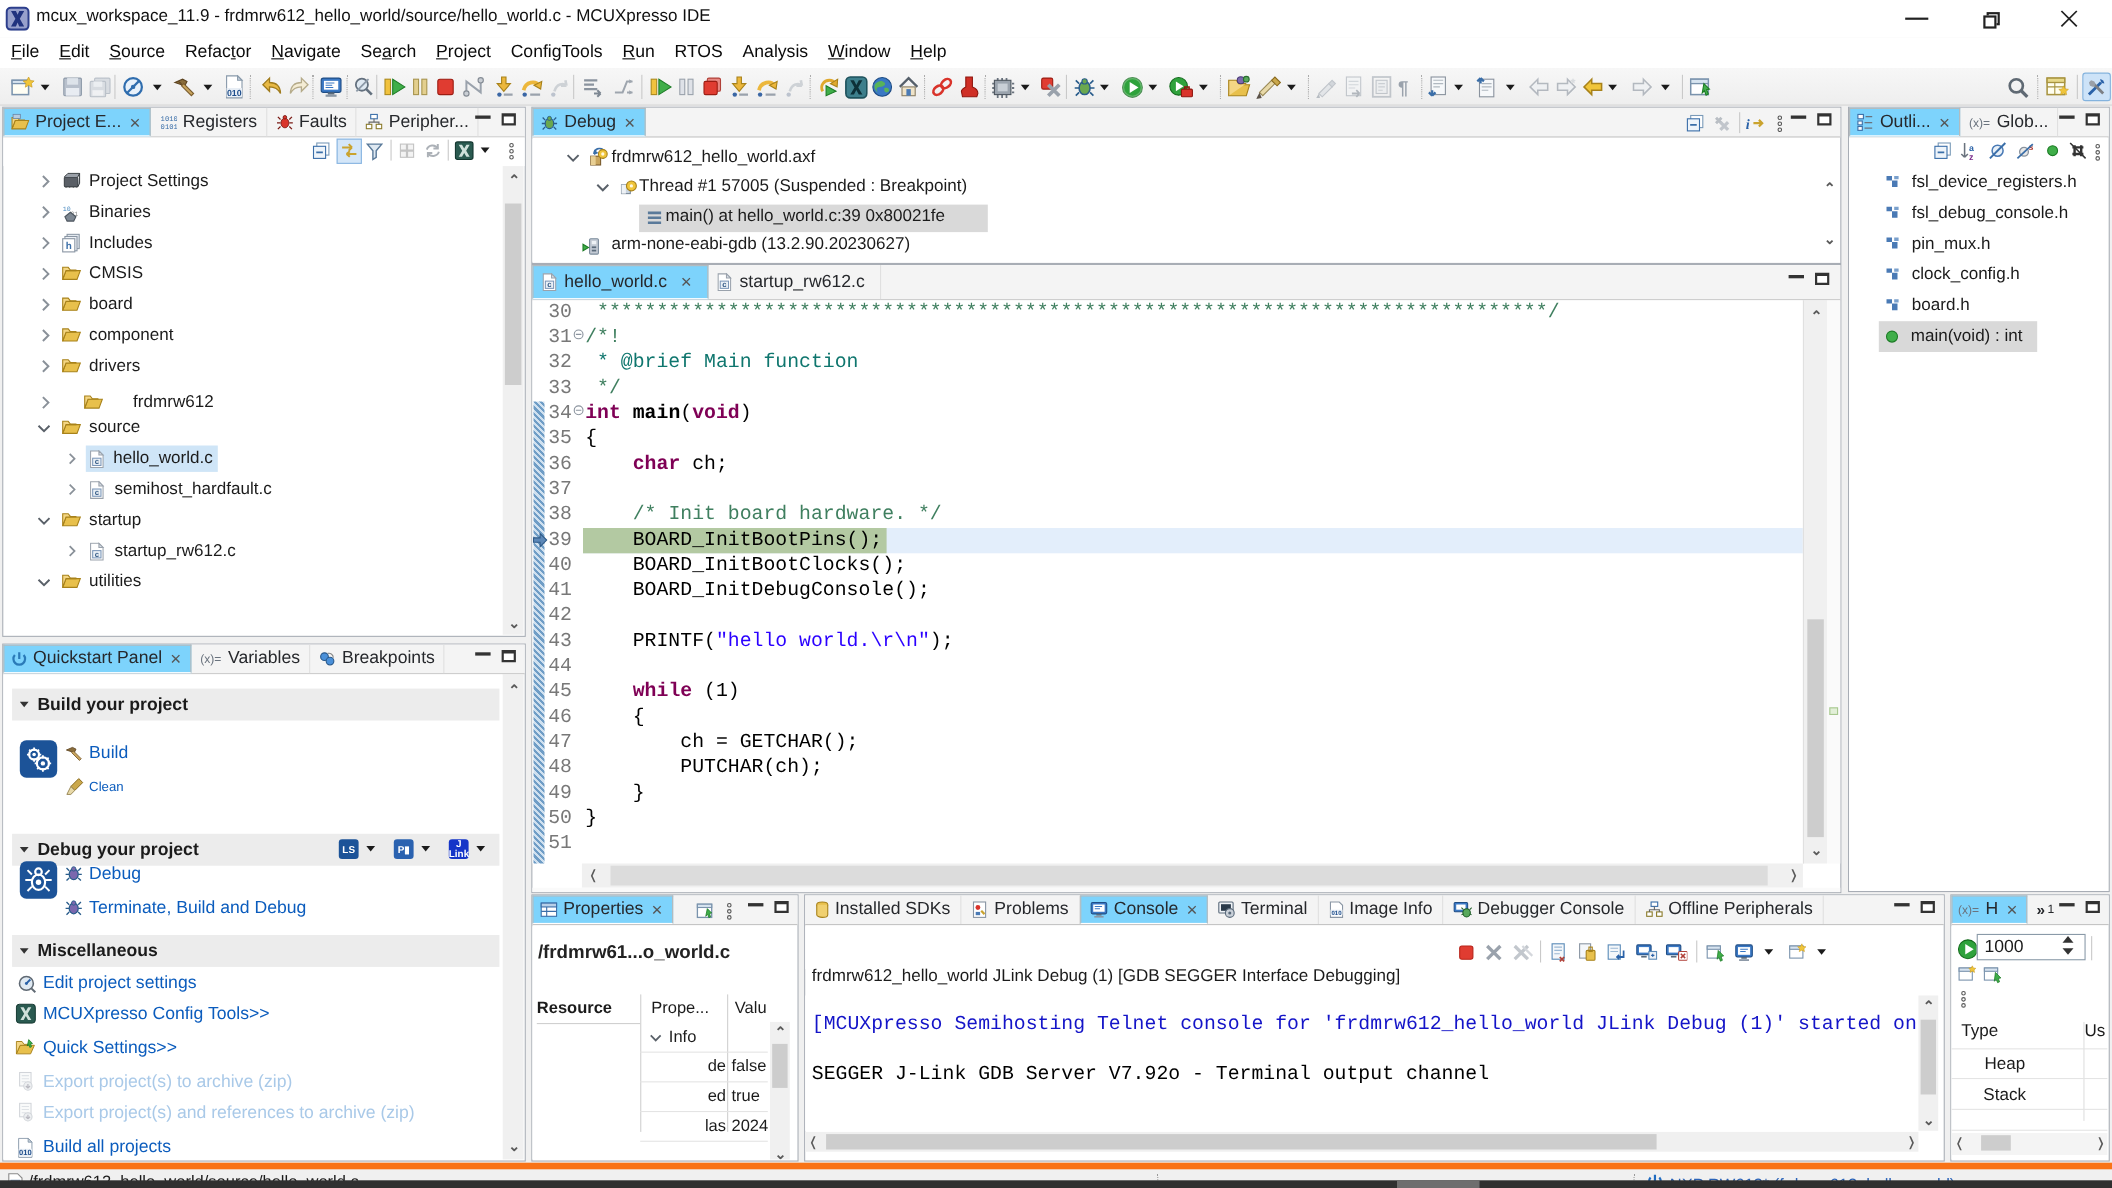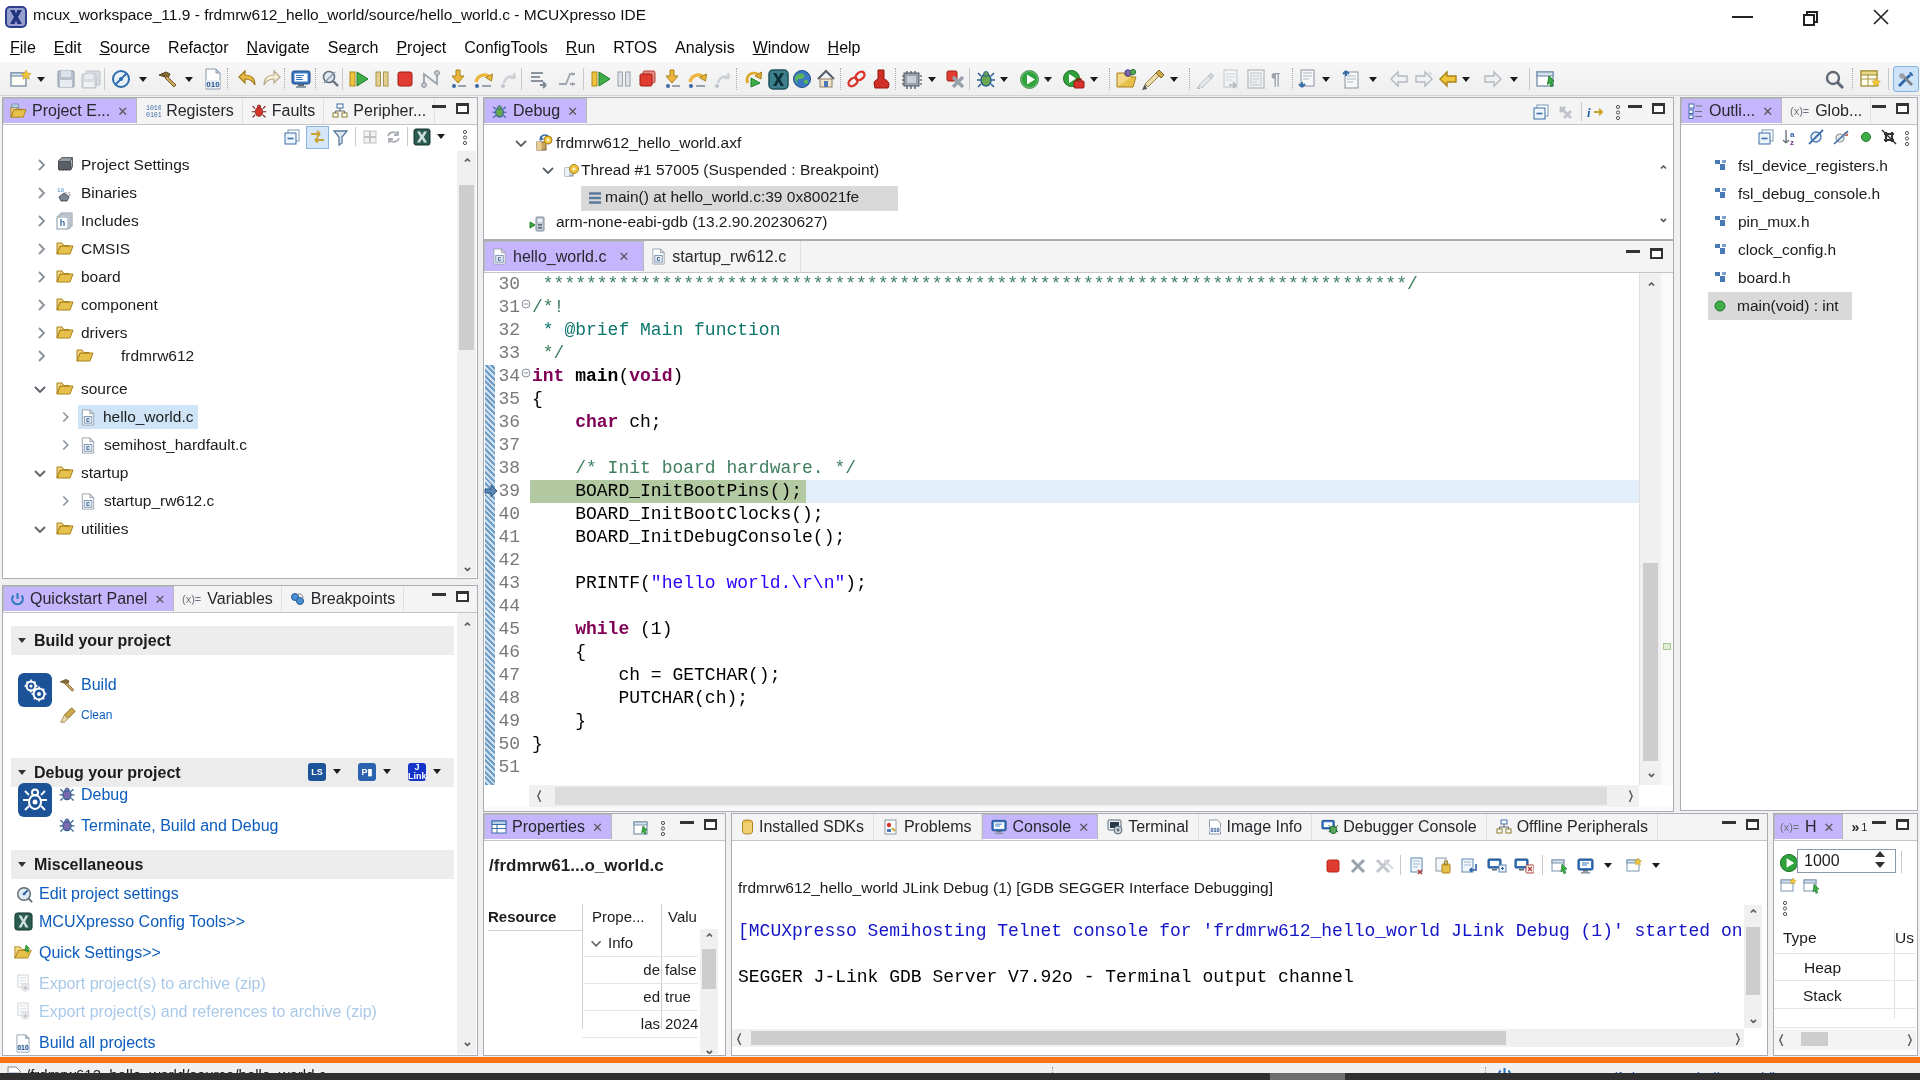--- a/index.html
+++ b/index.html
@@ -1,21 +1,21 @@
 <!DOCTYPE html>
 <html><head><meta charset="utf-8">
 <style>
 * { margin:0; padding:0; box-sizing:border-box; }
 html,body { width:1920px; height:1080px; overflow:hidden; background:#f0f0f0;
   font-family:"Liberation Sans",sans-serif; font-size:15px; color:#1b1b1b; }
 .a { position:absolute; }
 .panel { position:absolute; background:#fff; border:1px solid #a8adb5; }
 .tabrow { position:absolute; left:0; right:0; top:0; height:27px; background:#f4f4f4; border-bottom:1px solid #c5c5c5; display:flex; align-items:stretch; }
 .tab { display:flex; align-items:center; gap:5px; padding:0 8px; color:#26282c; white-space:nowrap; border-right:1px solid #e0e0e0; font-size:16px; }
-.tab.on { background:#c4b5fd; border:1px solid #b9b9b9; border-bottom:1px solid #fff; }
+.tab.on { background:#7dd3fc; border:1px solid #b9b9b9; border-bottom:1px solid #fff; }
 .x { color:#555; font-size:13px; margin-left:2px; }
 .mono { font-family:"Liberation Mono",monospace; }
 svg { display:block; }
 .ic { display:inline-block; flex:none; }
 .minmax { position:absolute; top:5px; display:flex; gap:10px; }
 .mmb { width:13px; height:11px; border:2px solid #333; border-top-width:3px; background:#fff; }
 .mmm { width:14px; height:3px; background:#333; margin-top:2px; }
 .sbv { position:absolute; background:#f0f0f0; }
 .sbh { position:absolute; background:#f0f0f0; }
 .thumb { position:absolute; background:#cdcdcd; }
@@ -482,21 +482,21 @@
       </div>
     <div style="height:28px;display:flex;align-items:center;">
         <svg class="ic" style="margin-left:30px" width="18" height="18">
           <use href="#chevr"></use>
         </svg>
         <svg class="ic" style="margin-left:5px" width="18" height="18" viewBox="0 0 18 18">
           <use href="#folder"></use>
         </svg>
         <span style="margin-left:7px">drivers</span>
       </div>
-    <div style="height:28px;display:flex;align-items:flex-start;gap:20px;">
+    <div style="height:28px;display:flex;align-items:flex-end;gap:20px;">
         <svg class="ic" style="margin-left:30px" width="18" height="18">
           <use href="#chevr"></use>
         </svg>
         <svg class="ic" style="margin-left:5px" width="18" height="18" viewBox="0 0 18 18">
           <use href="#folder"></use>
         </svg>
         <span style="margin-left:7px">frdmrw612</span>
       </div>
     <div style="height:28px;display:flex;align-items:center;">
         <svg class="ic" style="margin-left:28px" width="18" height="18">

